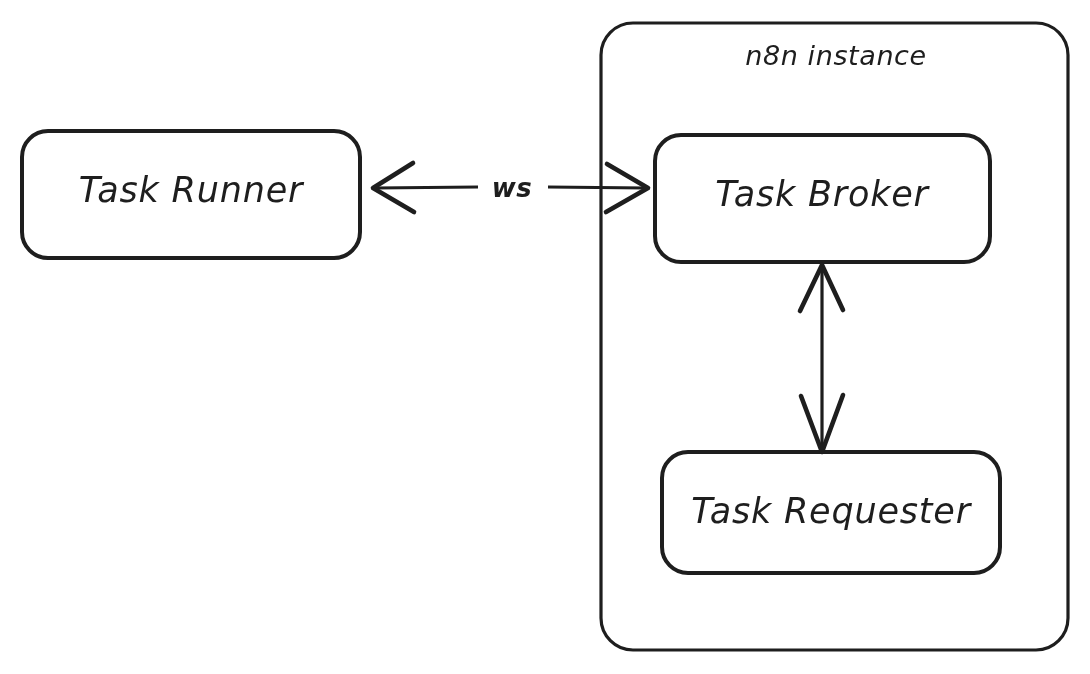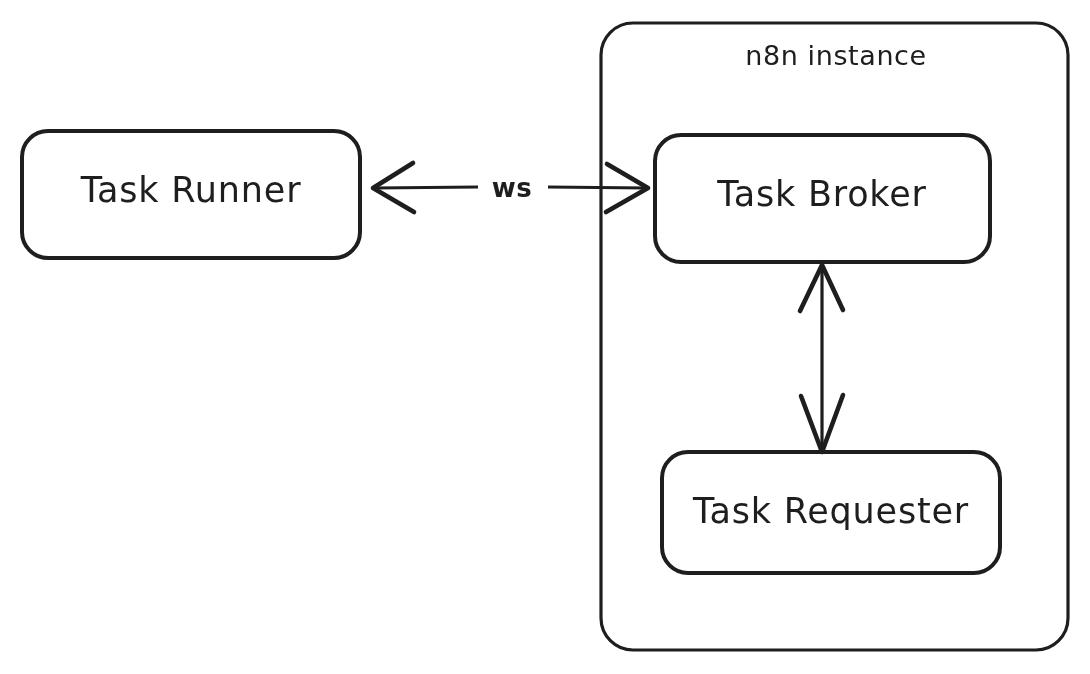--- a/index.html
+++ b/index.html
@@ -10,20 +10,21 @@
   }
   body {
     font-family: "DejaVu Sans", sans-serif;
   }
   #canvas {
     position: relative;
     width: 1090px;
     height: 674px;
     background: #ffffff;
     overflow: hidden;
+    font-style: italic;
   }
   #diagram-svg {
     position: absolute;
     top: 0;
     left: 0;
     width: 1090px;
     height: 674px;
   }
   .node-box {
     fill: #ffffff;

